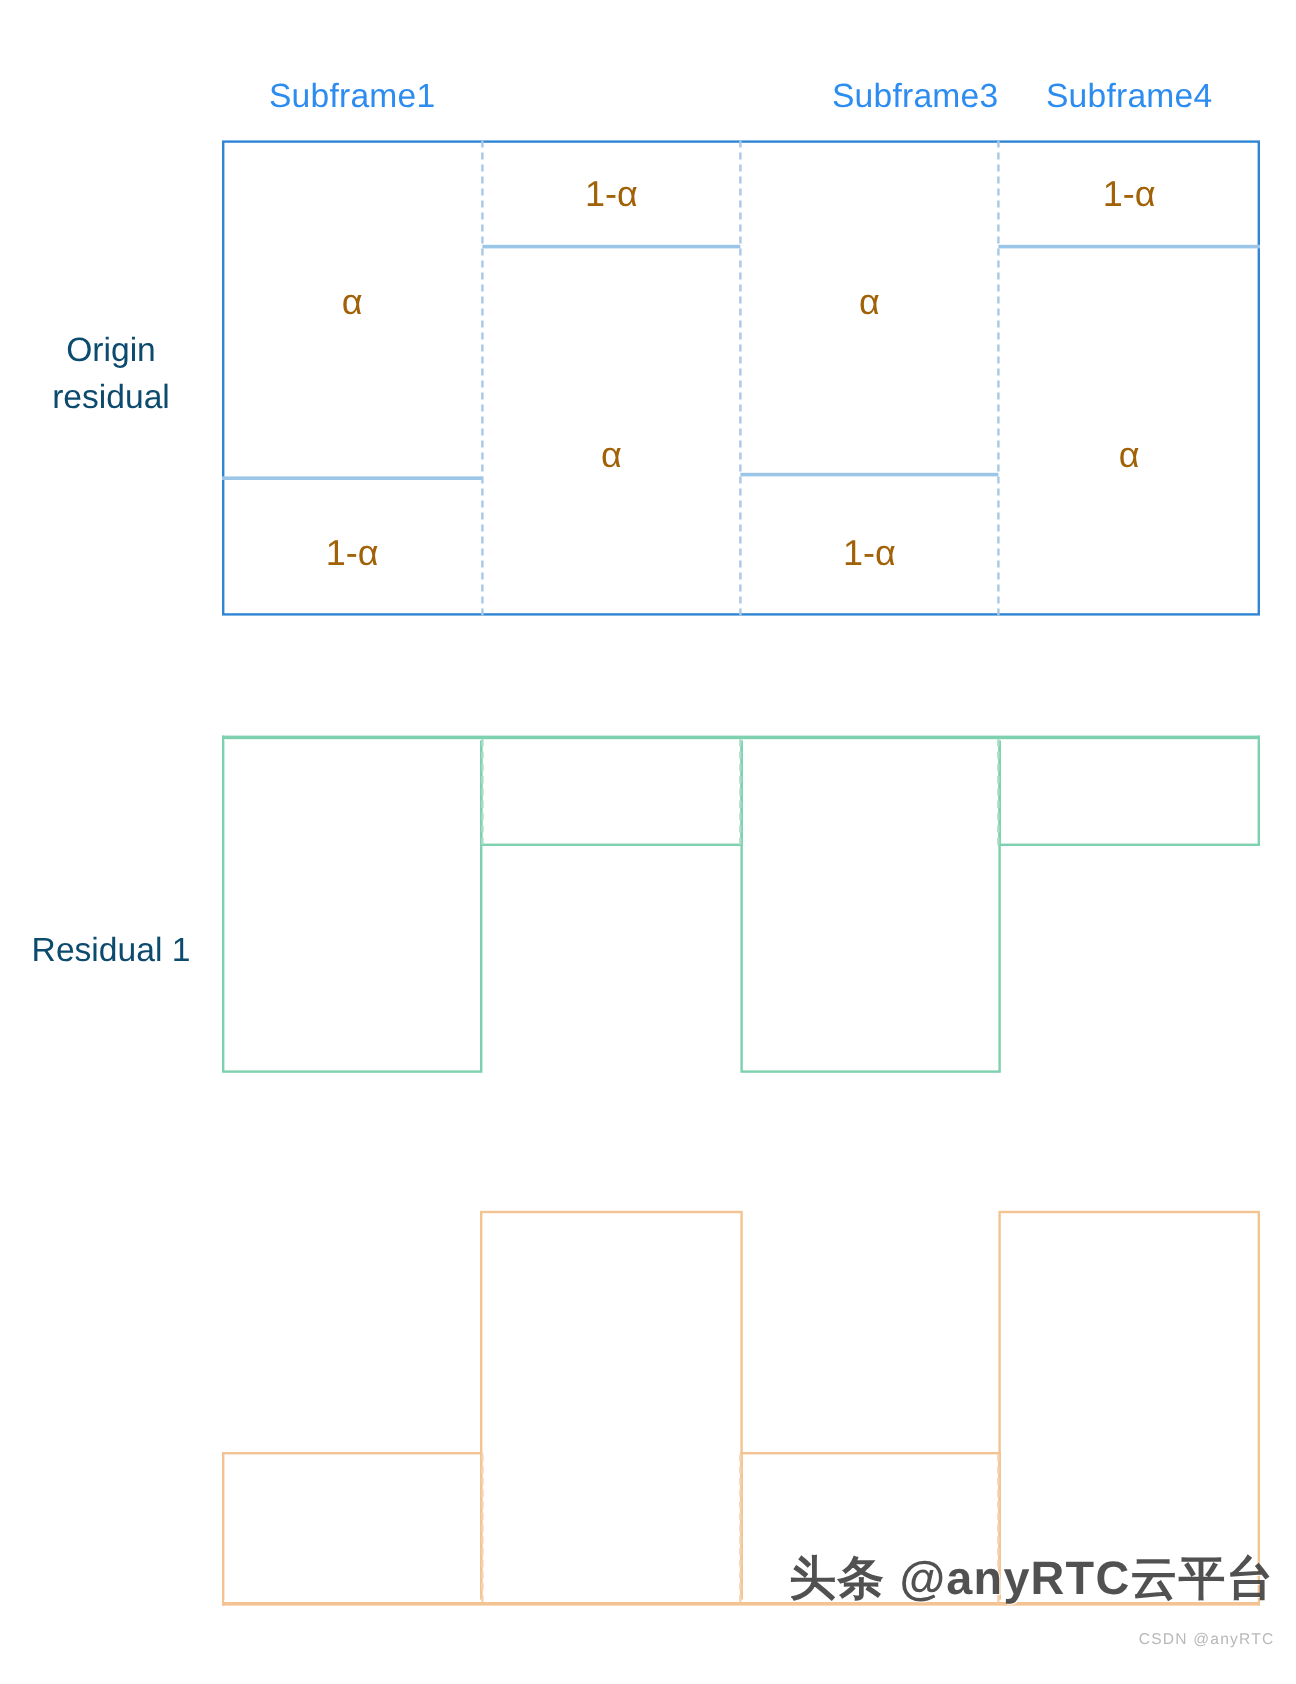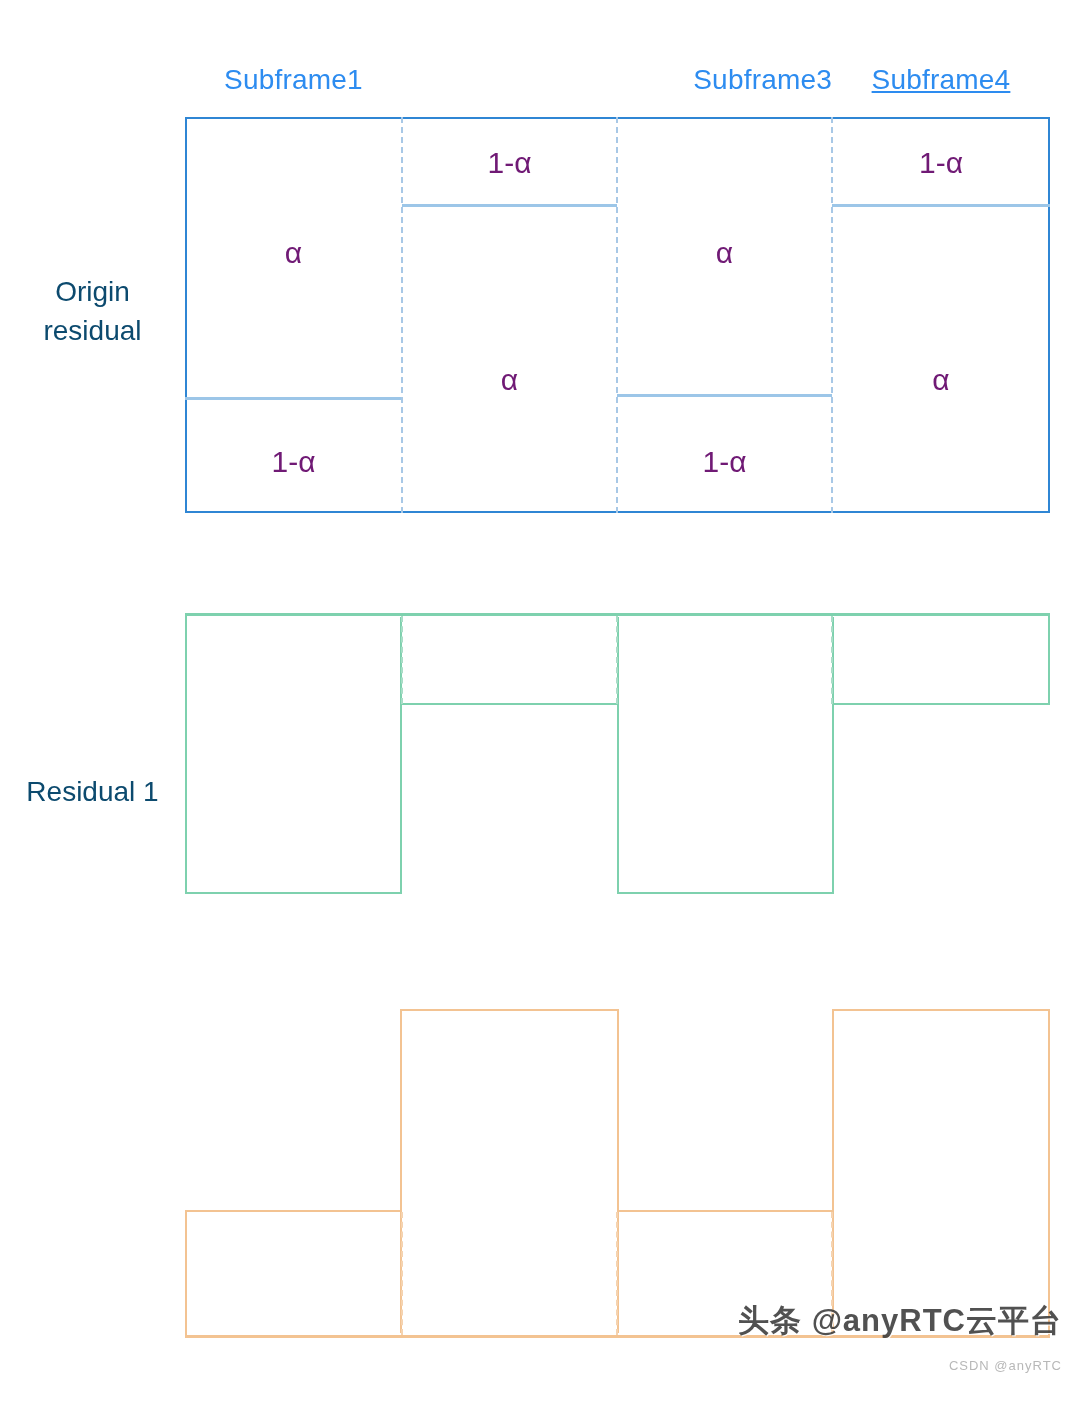--- a/index.html
+++ b/index.html
@@ -62,37 +62,37 @@
   .green-dash  { border-left: 2px dashed #a9ddc7; }
 
   
   .orange-solid{ border: 2px solid #f3c392; }
   .orange-line { background: #f3c392; }
   .orange-dash { border-left: 2px dashed #f5d3b0; }
 
   
   .cell-text {
     position: absolute;
-    color: #701a75;
+    color: #a16207;
     font-size: 30px;
     text-align: center;
     white-space: nowrap;
     line-height: 1;
   }
 
   
   #watermark {
     position: absolute;
     right: 18px;
     bottom: 30px;
     text-align: right;
     pointer-events: none;
   }
   #watermark .wm-main {
-    font-size: 31px;
+    font-size: 39px;
     font-weight: bold;
     color: #3a3a3a;
     letter-spacing: 1px;
     opacity: 0.88;
     text-shadow: 1px 1px 0 #ffffff;
     white-space: nowrap;
   }
   #watermark .wm-sub {
     font-size: 13px;
     color: #b8b8b8;
@@ -101,21 +101,21 @@
     white-space: nowrap;
   }
 </style>
 </head>
 <body>
 
 <div class="canvas">
 
   <div class="col-header" style="left:185px;width:217px;">Subframe1</div>
   <div class="col-header" style="left:617px;width:215px;text-align:right;">Subframe3</div>
-  <div class="col-header" style="left:832px;width:218px;text-decoration:underline;">Subframe4</div>
+  <div class="col-header" style="left:832px;width:218px;">Subframe4</div>
 
   <div class="row-label" id="label-origin">Origin
 residual</div>
   <div class="row-label" id="label-res1">Residual 1</div>
 
   <div class="box blue-solid" style="left:185px; top:117px; width:865px; height:396px;"></div>
 
   <div class="box blue-thin" style="left:185px; top:397px; width:217px; height:3px;"></div>
 
   <div class="box blue-thin" style="left:402px; top:204px; width:215px; height:3px;"></div>

